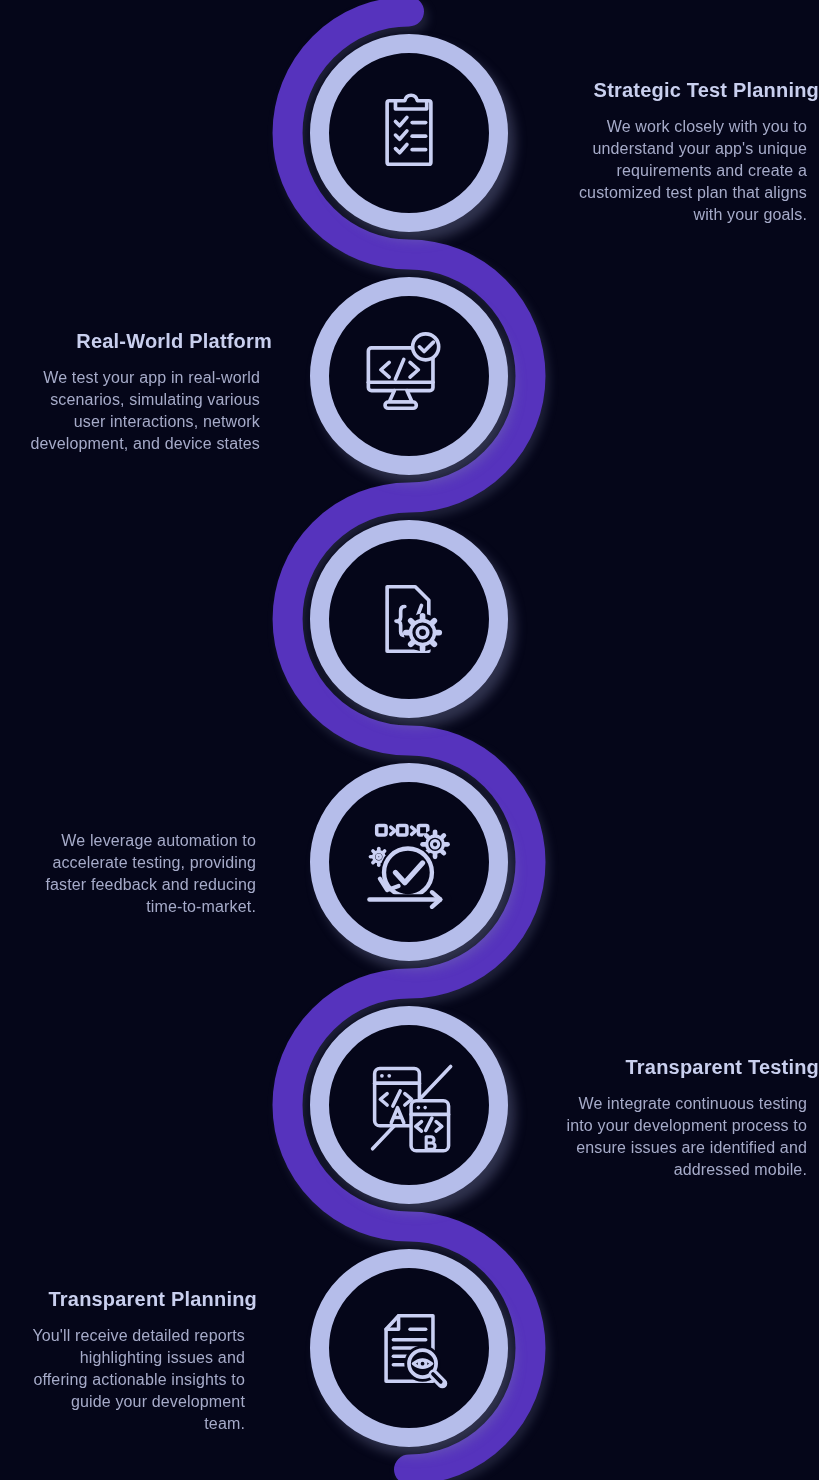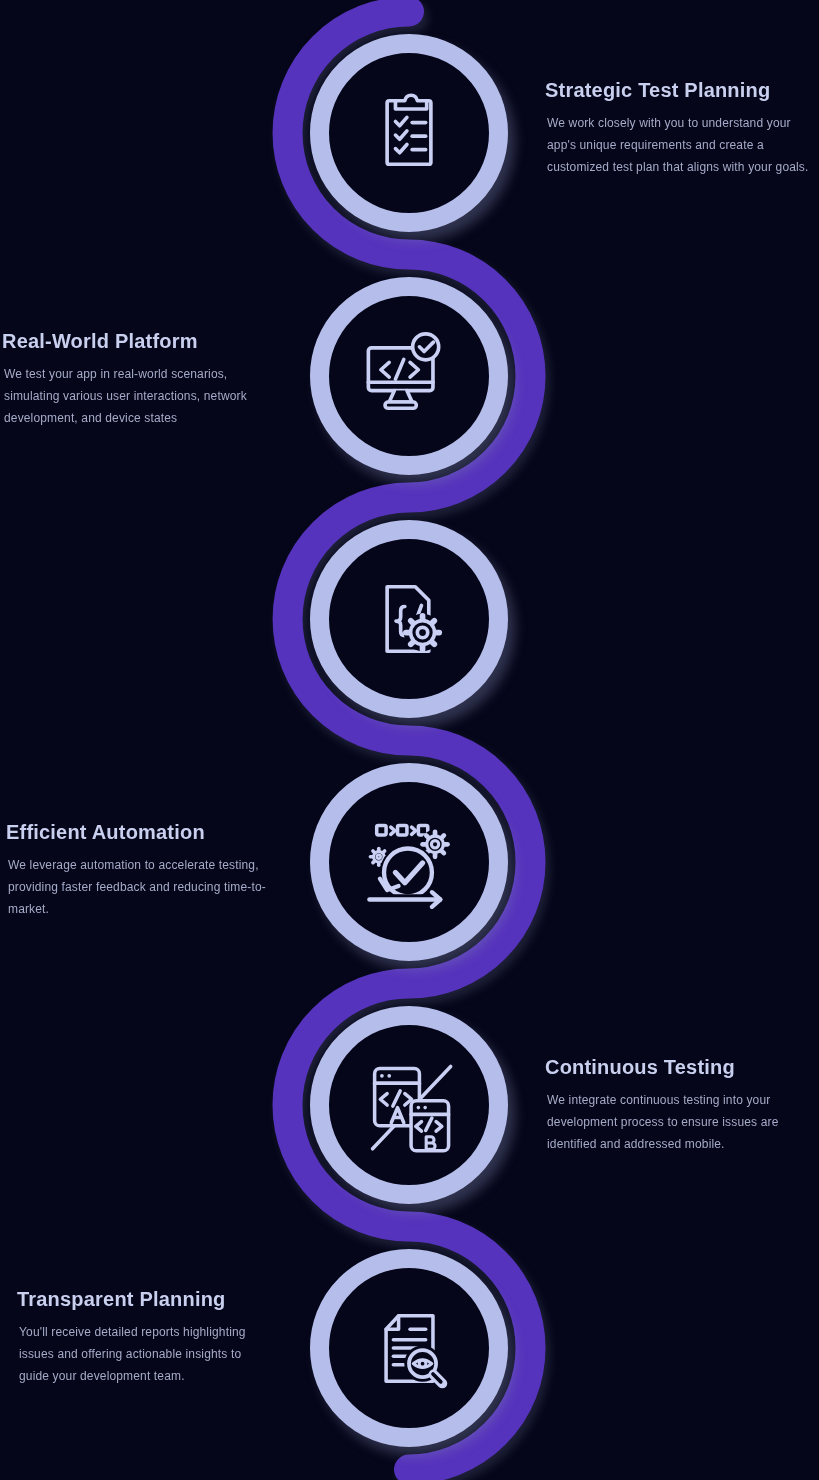--- a/index.html
+++ b/index.html
@@ -12,27 +12,27 @@
   .snake path{filter:drop-shadow(4px 6px 5px rgba(120,126,168,0.22));}
   .node{
     position:absolute;left:310px;box-sizing:border-box;
     width:198px;height:198px;border-radius:50%;
     border:19px solid var(--ring,#b5bdea);
     background:var(--bg,#050619);
     display:flex;align-items:center;justify-content:center;
     box-shadow:7px 9px 12px rgba(128,134,178,0.35);
   }
   .node svg{display:block;}
-  .tb{position:absolute;text-align:left;}
+  .tb{position:absolute;text-align:right;}
   .tb h2{
     margin:0 0 8px 0;font-size:20px;line-height:28px;font-weight:600;
     letter-spacing:.2px;color:var(--title,#c9cfee);
   }
   .tb p{
-    margin:2px;font-size:12px;line-height:22px;letter-spacing:.15px;
+    margin:12px;font-size:16px;line-height:22px;letter-spacing:.15px;
     color:var(--body,#a6abc9);
   }
 </style>
 </head>
 <body>
 
 <div class="canvas">
 
   <svg class="snake" width="819" height="1480" viewBox="0 0 819 1480">
     <path d="M 409 11.5
@@ -192,26 +192,25 @@
     <p>We work closely with you to understand your app's unique requirements and create a customized test plan that aligns with your goals.</p>
   </div>
 
   <div class="tb" style="left:2px;top:327px;width:270px">
     <h2>Real-World Platform</h2>
     <p>We test your app in real-world scenarios, simulating various user interactions, network development, and device states</p>
   </div>
 
 
   <div class="tb" style="left:6px;top:818px;width:262px">
-    <h2>Efficient Automation</h2>
     <p>We leverage automation to accelerate testing, providing faster feedback and reducing time-to-market.</p>
   </div>
 
   <div class="tb" style="left:545px;top:1053px;width:274px">
-    <h2>Continuous Testing</h2>
+    <h2>Transparent Testing</h2>
     <p>We integrate continuous testing into your development process to ensure issues are identified and addressed mobile.</p>
   </div>
 
   <div class="tb" style="left:17px;top:1285px;width:240px">
     <h2>Transparent Planning</h2>
     <p>You'll receive detailed reports highlighting issues and offering actionable insights to guide your development team.</p>
   </div>
 
 </div>
 

